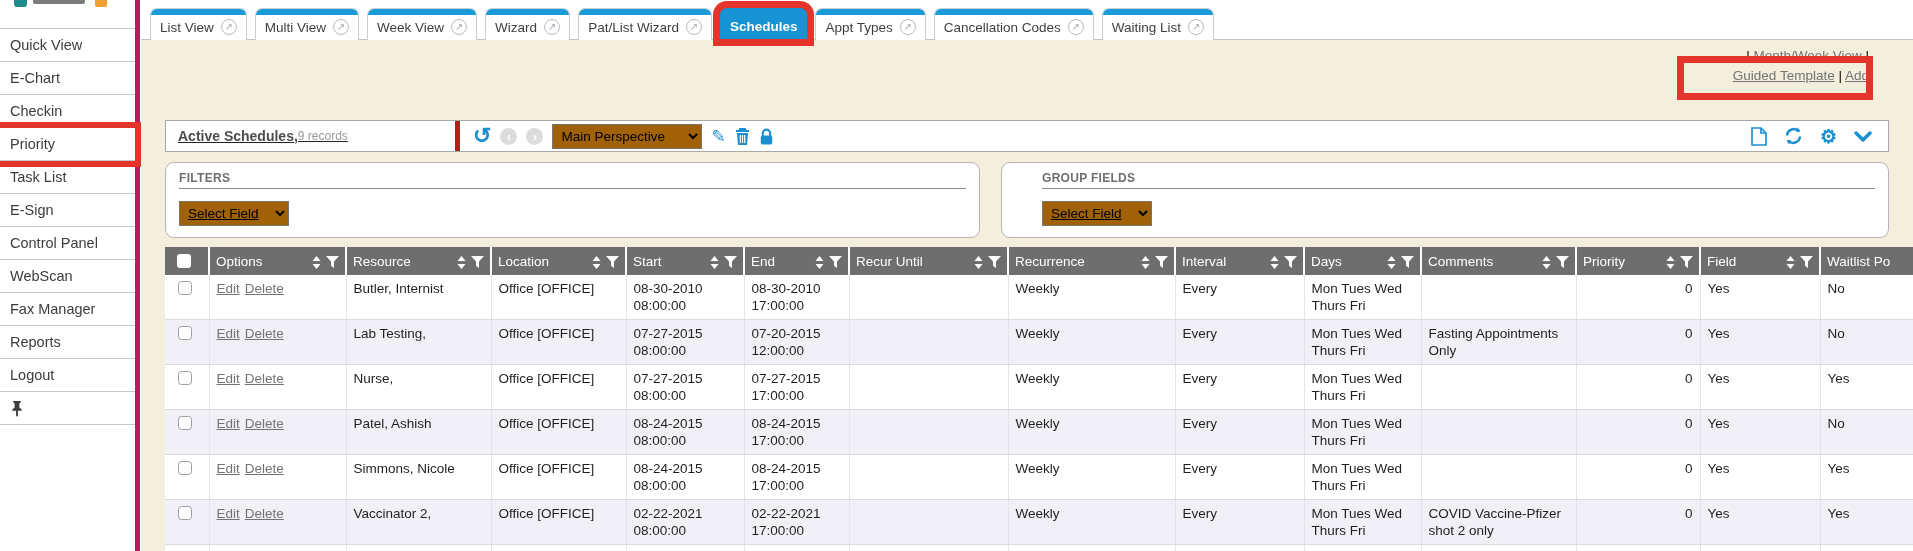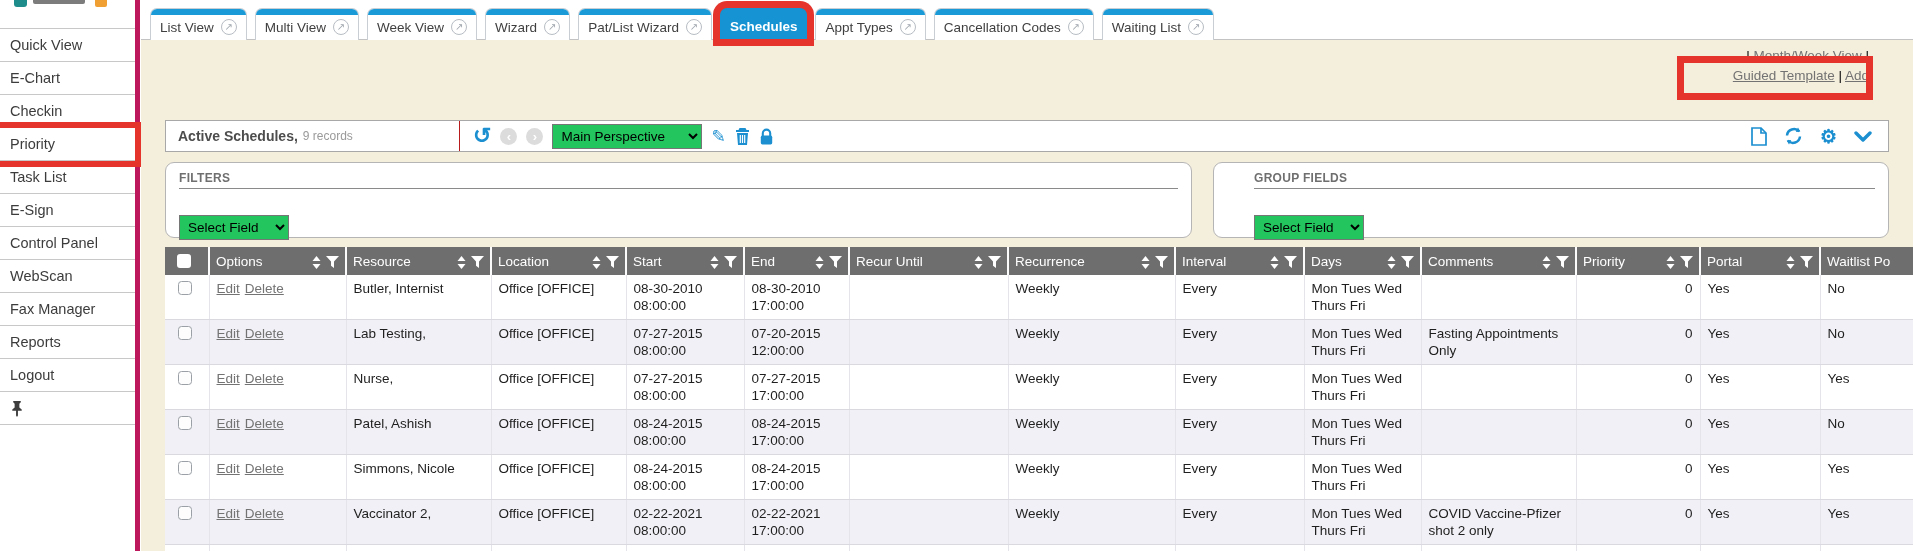--- a/index.html
+++ b/index.html
@@ -46,44 +46,44 @@
                color:#000; line-height:20px; z-index:3; }
   #gt-redbox { position:absolute; top:16px; right:40px; width:196px; height:44px;
                border:7px solid #e5342b; z-index:4; pointer-events:none; }
 
   
   #content { position:absolute; left:24px; top:80px; width:1724px; }
 
   
   #toolbar { height:32px; background:#fff; border:1px solid #a8a8a8; display:flex; align-items:center;
              padding:0 0 0 12px; gap:9px; }
-  .tb-title { width:282px; flex:none; height:100%; display:flex; align-items:center; gap:5px;
-              border-right:1px solid #b91c1c; }
+  .tb-title { width:282px; flex:none; height:100%; display:flex; align-items:center; 
+              border-right:5px solid #b91c1c;text-decoration:underline; }
   .tb-bold { font-size:14px; font-weight:bold; color:#4d4d4d; }
   .tb-records { font-size:12px; color:#9a9a9a; }
   .tb-undo { color:#1b8fd0; font-size:22px; font-weight:bold; line-height:1; cursor:pointer; margin-left:4px; }
   .nav-circle { width:17px; height:17px; border-radius:50%; background:#dcdcdc; color:#fff;
                 display:flex; align-items:center; justify-content:center; font-size:13px; font-weight:bold;
                 cursor:default; }
-  select { border:1px solid #767676; background:#22c55e; height:25px; font-size:13.5px;
+  select { border:1px solid #767676; background:#a16207; height:25px; font-size:13.5px;
            font-family:"Liberation Sans",sans-serif; padding:2px 4px; }
   #perspective-select { width:150px; }
   .tb-icon { display:flex; align-items:center; cursor:pointer; }
   .pencil { color:#1b8fd0; font-size:17px; line-height:1; }
   .gear { color:#1b8fd0; font-size:19px; line-height:1; font-weight:bold; }
   .tb-right { margin-left:auto; display:flex; align-items:center; gap:17px; padding-right:16px; }
 
   
   #panels { margin-top:10px; display:flex; gap:21px; }
   .panel { height:76px; border:1px solid #b5b5b5; border-radius:9px; background:#fff; padding:8px 13px; }
-  #filters-panel { width:1027px; flex:none; }
+  #filters-panel { width:815px; flex:none; }
   #group-panel { flex:1;padding-left:40px; }
   .panel-label { font-size:12px; font-weight:bold; color:#6f6f6f; letter-spacing:0.3px; }
   .panel-rule { border-bottom:1px solid #8a8a8a; margin-top:3px; }
-  .panel select { margin-top:26px; width:110px; }
+  .panel select { margin-top:12px; width:110px;text-decoration:underline; }
 
   
   #tablewrap { margin-top:9px; width:1848px; }
   table { border-collapse:collapse; table-layout:fixed; width:1848px; }
   thead th { background:#6e6e6e; height:28px; padding:0 6px; border-right:2px solid #fbfbfb;
              font-weight:normal; cursor:pointer; }
   thead th:last-child { border-right:none; }
   .th-inner { display:flex; align-items:flex-end; justify-content:space-between; gap:4px; }
   .th-label { color:#fff; font-size:13.5px; white-space:nowrap; overflow:hidden; text-align:left; }
   .th-icons { display:flex; align-items:center; gap:5px; flex:none; }
@@ -509,21 +509,21 @@
                       <span class="funnel-icon">
                         <svg width="13" height="12" viewBox="0 0 13 12">
                           <path d="M0 0h13L8 5.5V12L5 9.8V5.5z" fill="#fff"></path>
                         </svg>
                       </span>
                     </span>
                   </div>
                 </th>
                 <th>
                   <div class="th-inner">
-                    <span class="th-label">Portal</span>
+                    <span class="th-label">Field</span>
                     <span class="th-icons">
                       <span class="sort-icon">
                         <svg width="9" height="13" viewBox="0 0 9 13">
                           <path d="M4.5 0L8.5 5H.5z" fill="#fff"></path>
                           <path d="M4.5 13L.5 8h8z" fill="#fff"></path>
                         </svg>
                       </span>
                       <span class="funnel-icon">
                         <svg width="13" height="12" viewBox="0 0 13 12">
                           <path d="M0 0h13L8 5.5V12L5 9.8V5.5z" fill="#fff"></path>

